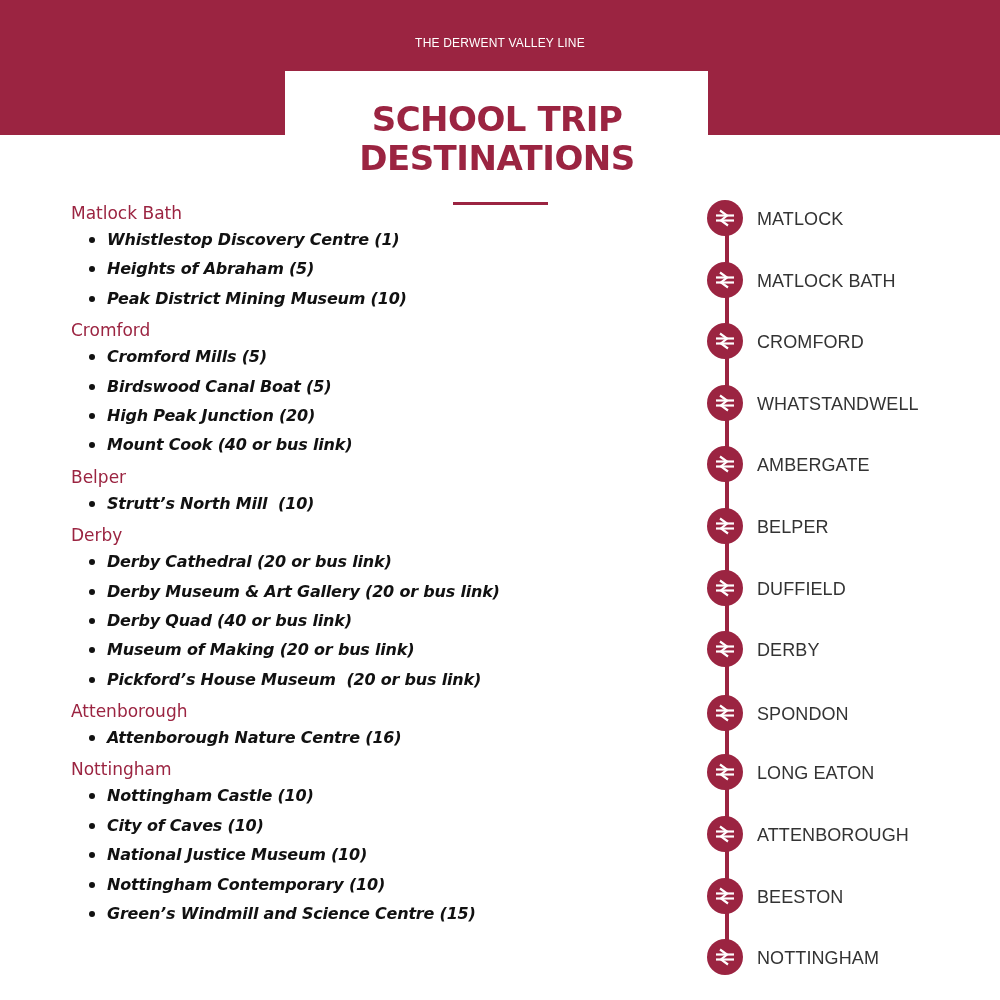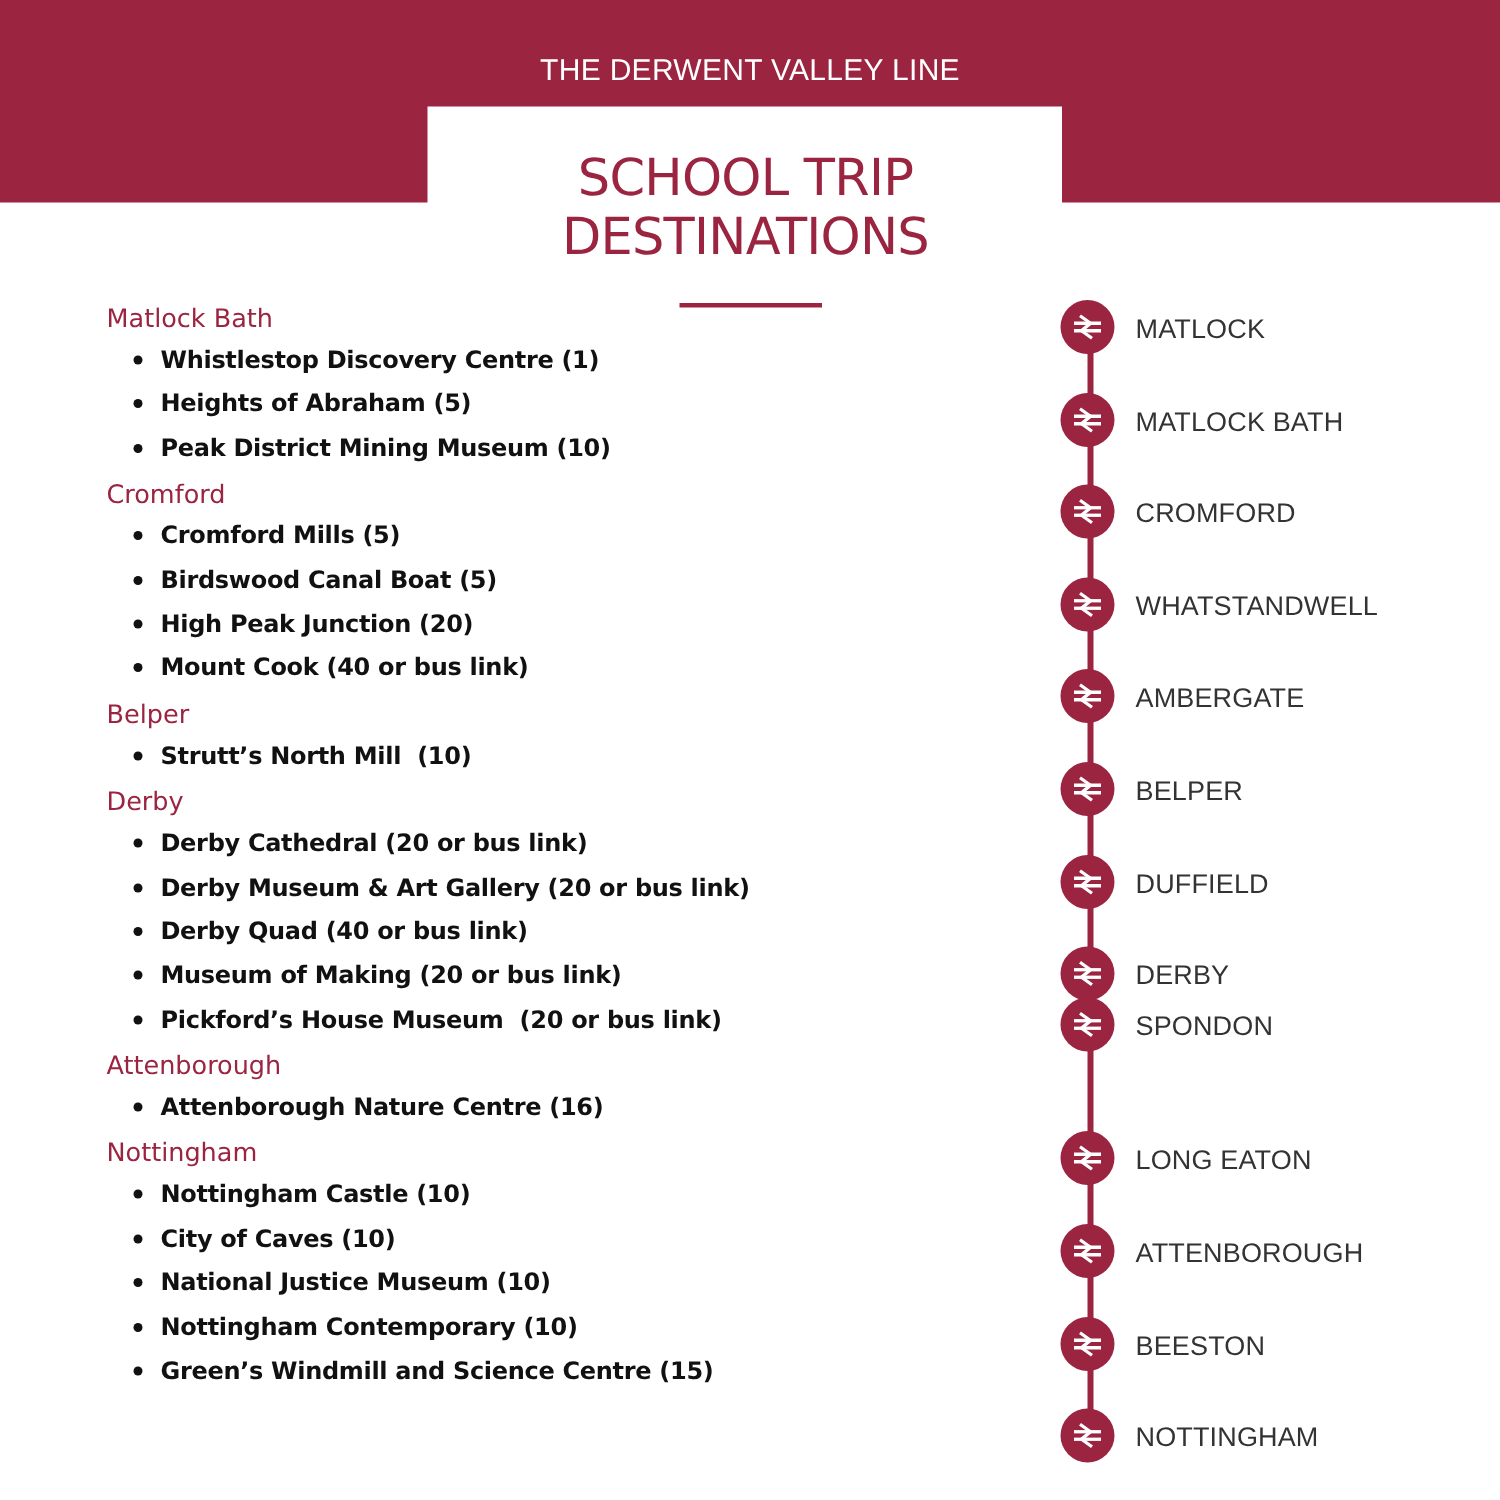--- a/index.html
+++ b/index.html
@@ -1,30 +1,30 @@
 <!DOCTYPE html>
 <html><head>
 <meta charset="utf-8">
 <style>
   html, body { margin:0; padding:0; }
   body { width:1000px; height:1000px; position:relative; background:#ffffff; overflow:hidden;
          font-family:"DejaVu Sans", sans-serif; }
   .banner { position:absolute; left:0; top:0; width:1000px; height:135px; background:#9b2441; }
   .banner-title { position:absolute; left:0; top:36px; width:1000px; text-align:center; color:#fff;
-                  font-family:"Liberation Sans", sans-serif; font-size:20px; letter-spacing:0.2px; }
+                  font-family:"Liberation Sans", sans-serif; font-size:12px; letter-spacing:0.2px; }
   .title-box { position:absolute; left:285px; top:71px; width:423px; height:130px; background:#fff; }
   .main-title { position:absolute; left:285px; top:100px; width:500px; margin-left:-38px; text-align:center;
-                color:#9b2441; font-family:"DejaVu Sans", sans-serif; font-weight:normal;
+                color:#9b2441; font-family:"DejaVu Sans", sans-serif; font-weight:bold;
                 font-size:34px; line-height:39px; letter-spacing:-0.5px; }
   .divider { position:absolute; left:453px; top:202px; width:95px; height:3px; background:#9b2441; }
 
   .destinations { position:absolute; left:71px; top:202px; width:560px; }
   .town { color:#9b2441; font-size:17px; font-weight:normal; margin:0; height:23px; line-height:23px; }
   .town-group { margin-bottom:6px; }
-  ul.attr-list { list-style:none; margin:0 0 0 0; padding:0; }
+  ul.attr-list { list-style:none; margin:0 0 0 0; padding:0;font-style:italic; }
   ul.attr-list li { position:relative; padding-left:36px; font-size:16px; font-weight:bold; color:#111;
                     height:29.4px; line-height:29.4px; white-space:pre; letter-spacing:-0.2px; }
   ul.attr-list li .bullet { position:absolute; left:18px; top:12px; width:6px; height:6px; border-radius:50%; background:#111; }
 
   .line { position:absolute; left:707px; top:200px; width:40px; height:790px; }
   .line-track { position:absolute; left:18px; top:20px; width:4px; height:740px; background:#9b2441; }
   .station { position:absolute; left:0; width:260px; height:40px; }
   .station .roundel { position:absolute; left:0; top:0; width:36px; height:36px; border-radius:50%; background:#9b2441; }
   .station .roundel svg { position:absolute; left:7px; top:9px; }
   .station .name { position:absolute; left:50px; top:9px; font-family:"Liberation Sans", sans-serif; font-size:18px;
@@ -186,21 +186,21 @@
   <svg width="22" height="18" viewBox="0 0 22 18">
     <g stroke="#fff" stroke-width="2.2" fill="none" stroke-linejoin="miter">
       <path d="M2 6.5 H20"></path>
       <path d="M2 11.5 H20"></path>
       <path d="M6 1.5 L13 6.5 L7 11.5 L14 16.5"></path>
     </g>
   </svg>
 </div>
       <div class="name">DERBY</div>
     </div>
-    <div class="station" style="top: 465px;">
+    <div class="station" style="top: 495px;">
       <div class="roundel">
   <svg width="22" height="18" viewBox="0 0 22 18">
     <g stroke="#fff" stroke-width="2.2" fill="none" stroke-linejoin="miter">
       <path d="M2 6.5 H20"></path>
       <path d="M2 11.5 H20"></path>
       <path d="M6 1.5 L13 6.5 L7 11.5 L14 16.5"></path>
     </g>
   </svg>
 </div>
       <div class="name">SPONDON</div>

